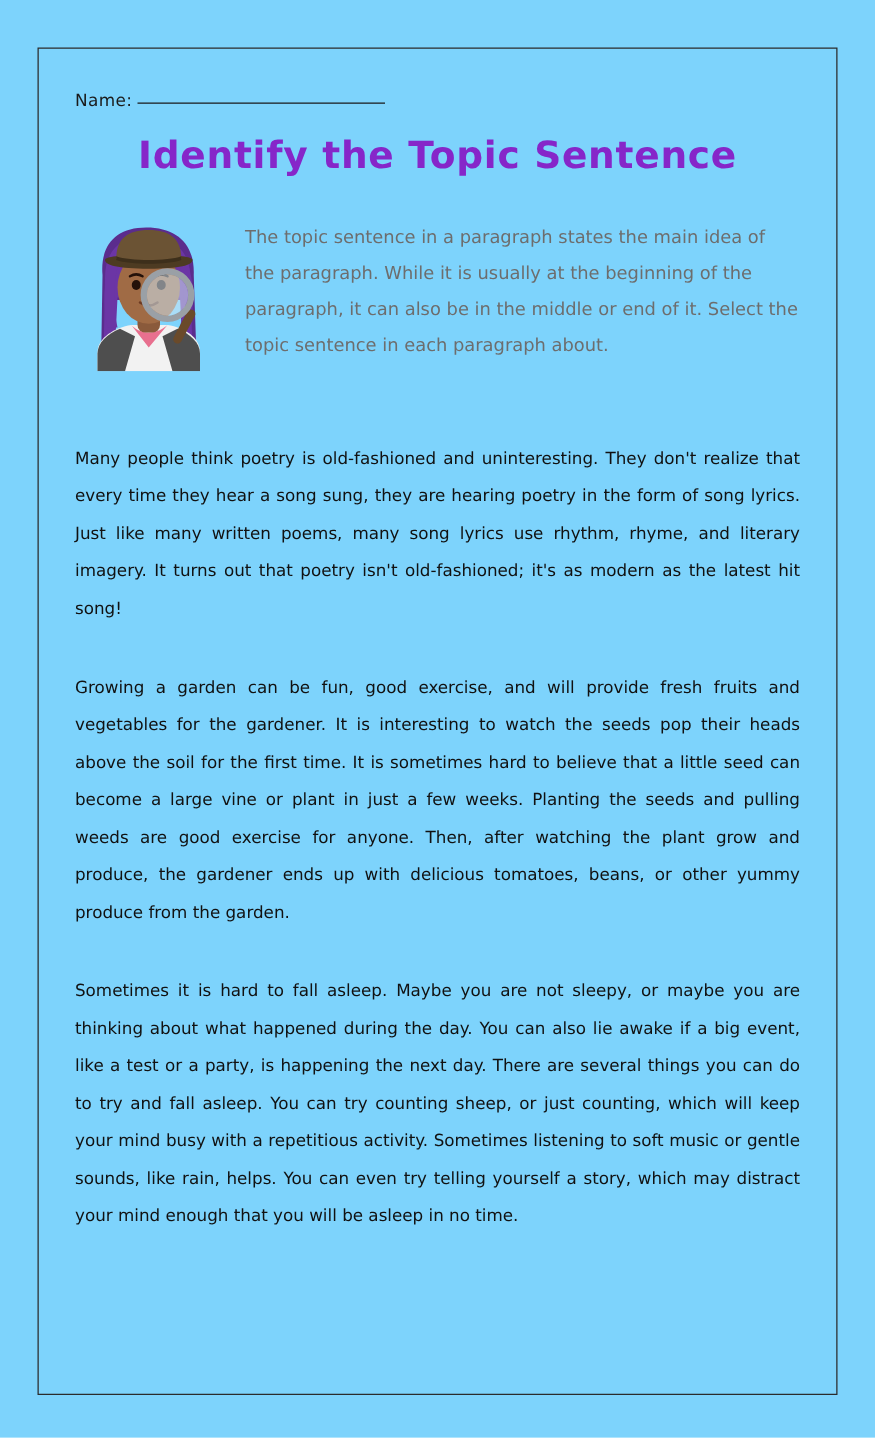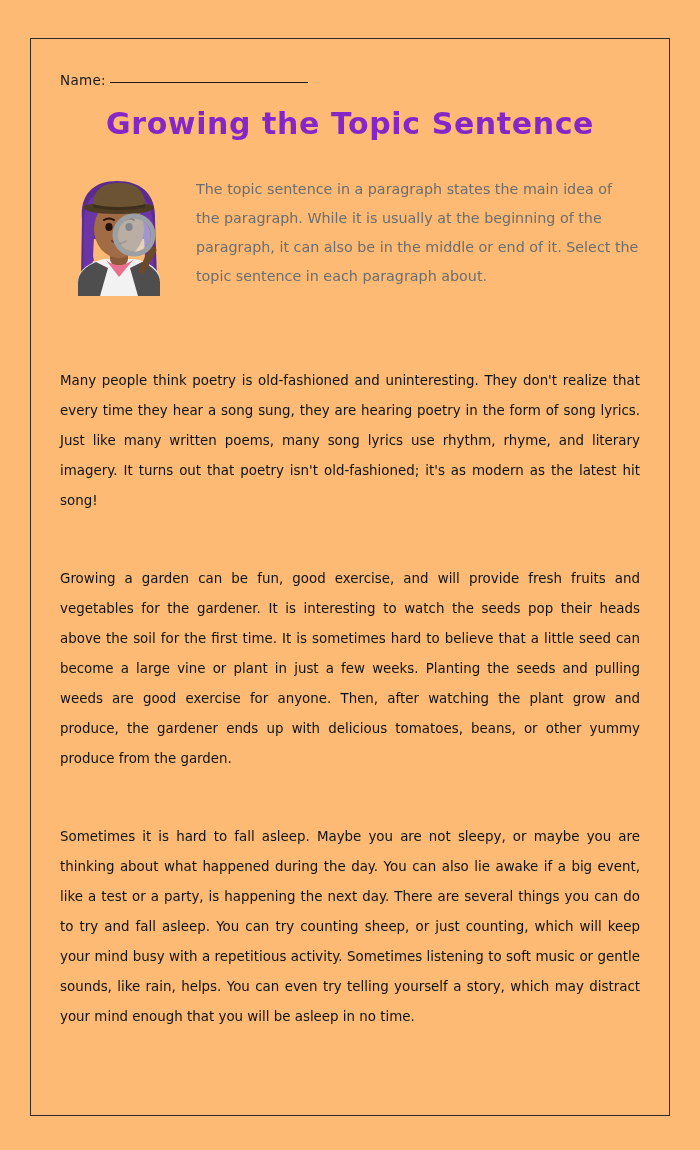--- a/index.html
+++ b/index.html
@@ -11,21 +11,21 @@
     width: 700px;
     height: 1150px;
     font-family: "DejaVu Sans", sans-serif;
     color: #1a1a1a;
     overflow: hidden;
   }
   .page {
     position: relative;
     width: 700px;
     height: 1150px;
-    background: #fdba74;
+    background: #7dd3fc;
     box-sizing: border-box;
   }
   .page-border {
     position: absolute;
     left: 30px;
     top: 38px;
     width: 640px;
     height: 1078px;
     border: 1.5px solid #2b2b2b;
     box-sizing: border-box;
@@ -80,39 +80,39 @@
     font-size: 14.3px;
     line-height: 29px;
     padding-top: 14px;
     font-family: "DejaVu Sans", sans-serif;
   }
   .paragraph {
     font-size: 13.4px;
     line-height: 30px;
     text-align: justify;
     color: #111111;
-    margin-top: 48px;
+    margin-top: 33px;
     font-family: "DejaVu Sans", sans-serif;
   }
-  .paragraph.first { margin-top: 40px; }
+  .paragraph.first { margin-top: 26px; }
   .spacer-1 { height: 10px; }
 </style>
 </head>
 <body>
 
 <div class="page">
   <div class="page-border"></div>
 
   <div class="content">
 
     <div class="name-line">
       <span class="name-label">Name:</span><span class="name-blank"></span>
     </div>
 
-    <h1 class="title">Growing the Topic Sentence</h1>
+    <h1 class="title">Identify the Topic Sentence</h1>
 
     <div class="intro-row">
       <div class="detective">
         <svg viewBox="0 0 118 135" width="118" height="135" xmlns="http://www.w3.org/2000/svg">
 
           <path d="M22 58 C20 35 32 20 57 20 C82 20 96 34 95 58 L97 118 L88 118 L86 78 L32 78 L30 118 L21 118 Z" fill="#5b2c8d"></path>
           <path d="M24 60 C24 40 35 27 57 27 C79 27 93 40 92 60 L94 116 L86 116 L84 76 L34 76 L32 116 L23 116 Z" fill="#6b35a5"></path>
 
           <path d="M18 135 L18 120 C18 108 32 100 45 98 L74 98 C88 100 100 108 100 120 L100 135 Z" fill="#f2f2f2"></path>
           <path d="M45 98 L59 116 L74 98 C74 98 68 104 59 104 C50 104 45 98 45 98 Z" fill="#e8708f"></path>

